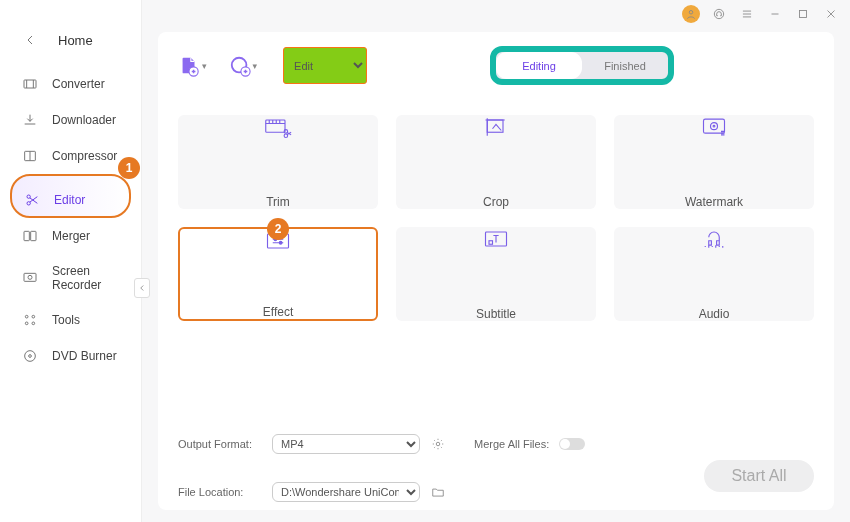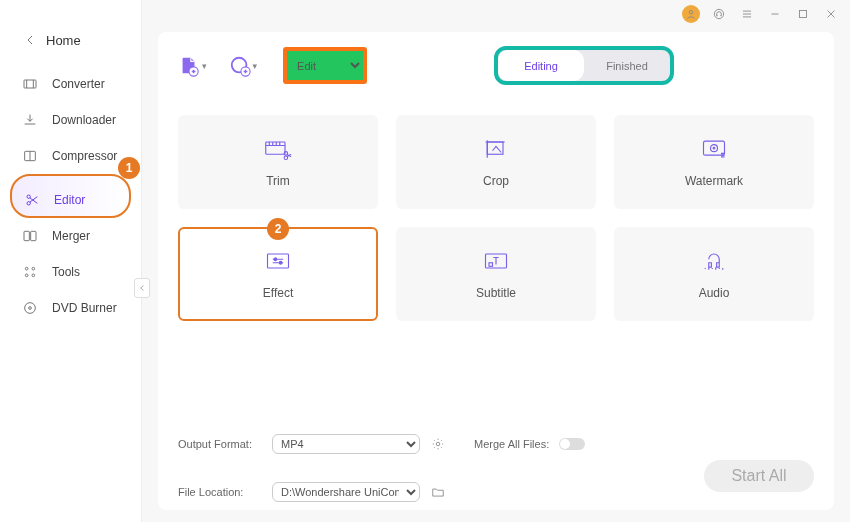--- a/index.html
+++ b/index.html
@@ -1,20 +1,20 @@
 <!DOCTYPE html>
 <html><head>
 <meta charset="utf-8">
 <style>
   * { box-sizing: border-box; margin: 0; padding: 0; font-family: -apple-system, BlinkMacSystemFont, "Segoe UI", Arial, sans-serif; }
   body { width: 850px; height: 522px; background: #fff; display: flex; overflow: hidden; position: relative; }
   
   
   .sidebar { width: 158px; background: #fff; border-right: 1px solid #eee; display: flex; flex-direction: column; padding-top: 24px; position: relative; }
-  .home-row { display: flex; align-items: center; gap: 8px; padding: 8px 18px 18px 22px; font-size: 13px; color: #333; cursor: pointer; }
+  .home-row { display: flex; align-items: center; gap: 20px; padding: 8px 18px 18px 22px; font-size: 13px; color: #333; cursor: pointer; }
   .nav-item { display: flex; align-items: center; gap: 14px; padding: 10px 18px 10px 22px; font-size: 12px; color: #444; cursor: pointer; position: relative; }
   .nav-item.active { background: linear-gradient(90deg, #f3edff 0%, #ffffff 100%); border: 2px solid #e67923; border-radius: 20px; margin: 0 10px; padding: 16px 8px 8px 12px; color: #6b3ee6; font-weight: 400; }
   .nav-icon { width: 16px; height: 16px; display: flex; align-items: center; justify-content: center; flex-shrink: 0; }
   .nav-icon svg { width: 16px; height: 16px; stroke: #777; fill: none; stroke-width: 1.5; }
   .nav-item.active .nav-icon svg { stroke: #6b3ee6; }
   
   .badge { position: absolute; width: 22px; height: 22px; border-radius: 50%; background: #e67923; color: #fff; font-size: 12px; font-weight: 600; display: flex; align-items: center; justify-content: center; z-index: 10; }
   .badge-1 { top: 157px; left: 118px; }
   
   .collapse-handle { position: absolute; right: -9px; top: 278px; width: 16px; height: 20px; background: #fff; border: 1px solid #ddd; border-radius: 3px; display: flex; align-items: center; justify-content: center; color: #888; font-size: 10px; cursor: pointer; }
@@ -26,27 +26,27 @@
   .titlebar .avatar { width: 18px; height: 18px; border-radius: 50%; background: #f0a93d; display:flex;align-items:center;justify-content:center;}
   .titlebar svg { width: 14px; height: 14px; stroke: #888; fill: none; stroke-width: 1.5; }
   
   .panel { margin: 8px 16px 12px 16px; background: #fff; border-radius: 8px; flex: 1; display: flex; flex-direction: column; position: relative; }
   
   .toolbar { display: flex; align-items: center; gap: 18px; padding: 14px 20px 10px 20px; }
   .tool-btn-group { display: flex; align-items: center; gap: 22px; }
   .tool-btn { display: flex; align-items: center; cursor: pointer; }
   .tool-btn .main-icon { width: 22px; height: 22px; }
   .tool-btn .caret { margin-left: 2px; color: #888; font-size: 9px; }
-  .edit-select { margin-left: 8px; width: 84px; height: 37px; font-size: 11px; color: #555; border: 4px solid #f97316; border-radius: 3px; padding: 0 6px; background: #22c55e; }
-  .seg { margin-left: auto; margin-right: 140px; display: flex; border: 4px solid #14b8a6; border-radius: 12px; overflow: hidden; height: 39px; background: #e9e9ee; }
+  .edit-select { margin-left: 8px; width: 84px; height: 37px; font-size: 11px; color: #555; border: 1px solid #f97316; border-radius: 3px; padding: 0 6px; background: #84cc16; }
+  .seg { margin-left: auto; margin-right: 140px; display: flex; border: 6px solid #14b8a6; border-radius: 12px; overflow: hidden; height: 39px; background: #e9e9ee; }
   .seg-btn { width: 86px; display: flex; align-items: center; justify-content: center; font-size: 11px; color: #777; cursor: pointer; }
   .seg-btn.active { background: #fff; color: #6b3ee6; border-radius: 11px; }
   
   .grid { padding: 20px 20px 0 20px; display: grid; grid-template-columns: repeat(3, 200px); gap: 18px; justify-content: start; position: relative; }
-  .card { height: 94px; background: #f7f7f8; border-radius: 6px; display: flex; flex-direction: column; align-items: center; justify-content: center; gap: 10px; cursor: pointer; font-size: 12px; color: #555; position: relative; }
+  .card { height: 94px; background: #f7f7f8; border-radius: 6px; display: flex; flex-direction: column; align-items: center; justify-content: space-between; gap: 10px; cursor: pointer; font-size: 12px; color: #555; position: relative; }
   .card.highlight { border: 2px solid #e67923; background: #fff; }
   .card-icon svg { width: 28px; height: 24px; stroke: #7a5fe8; fill: none; stroke-width: 1.3; }
   .badge-2 { top: -11px; left: 50%; transform: translateX(-50%); }
   
   .footer { padding: 10px 20px 8px 20px; display: flex; flex-direction: column; gap: 28px; font-size: 11px; color: #666; margin-top: auto; }
   .footer-row { display: flex; align-items: center; gap: 10px; }
   .footer-row .label { width: 84px; }
   .footer-select { width: 148px; height: 20px; font-size: 11px; border: 1px solid #ccc; border-radius: 6px; padding: 0 4px; background: #fff; color: #555; }
   .gear-small { width: 16px; height: 16px; display:flex;align-items:center;justify-content:center;}
   .gear-small svg { width:14px;height:14px;stroke:#888;fill:none;stroke-width:1.5;}
@@ -106,20 +106,29 @@
     <span>Editor</span>
   </div>
   <div class="nav-item">
     <span class="nav-icon">
         <svg viewBox="0 0 24 24">
           <rect x="3" y="5" width="8" height="14" rx="1"></rect>
           <rect x="13" y="5" width="8" height="14" rx="1"></rect>
         </svg>
       </span>
     <span>Merger</span>
+  </div>
+  <div class="nav-item">
+    <span class="nav-icon">
+        <svg viewBox="0 0 24 24">
+          <rect x="3" y="5" width="18" height="12" rx="1"></rect>
+          <circle cx="12" cy="11" r="3"></circle>
+        </svg>
+      </span>
+    <span>Screen Recorder</span>
   </div>
   <div class="nav-item">
     <span class="nav-icon">
         <svg viewBox="0 0 24 24">
           <circle cx="7" cy="7" r="2"></circle>
           <circle cx="17" cy="7" r="2"></circle>
           <circle cx="7" cy="17" r="2"></circle>
           <circle cx="17" cy="17" r="2"></circle>
         </svg>
       </span>

